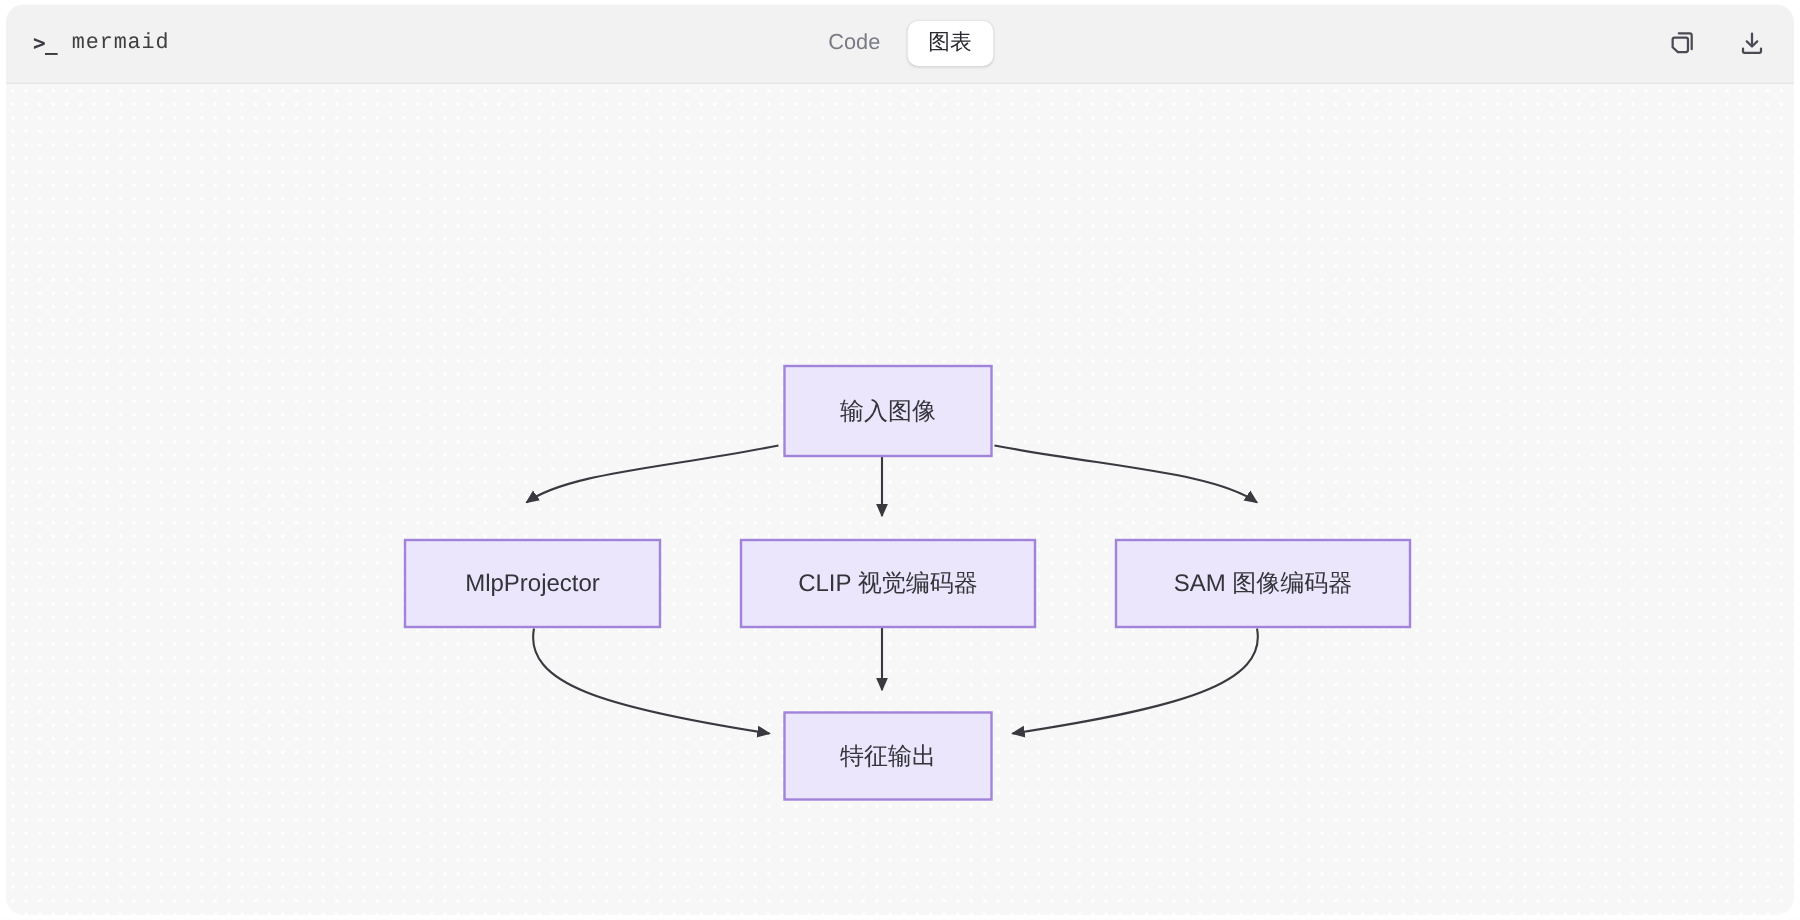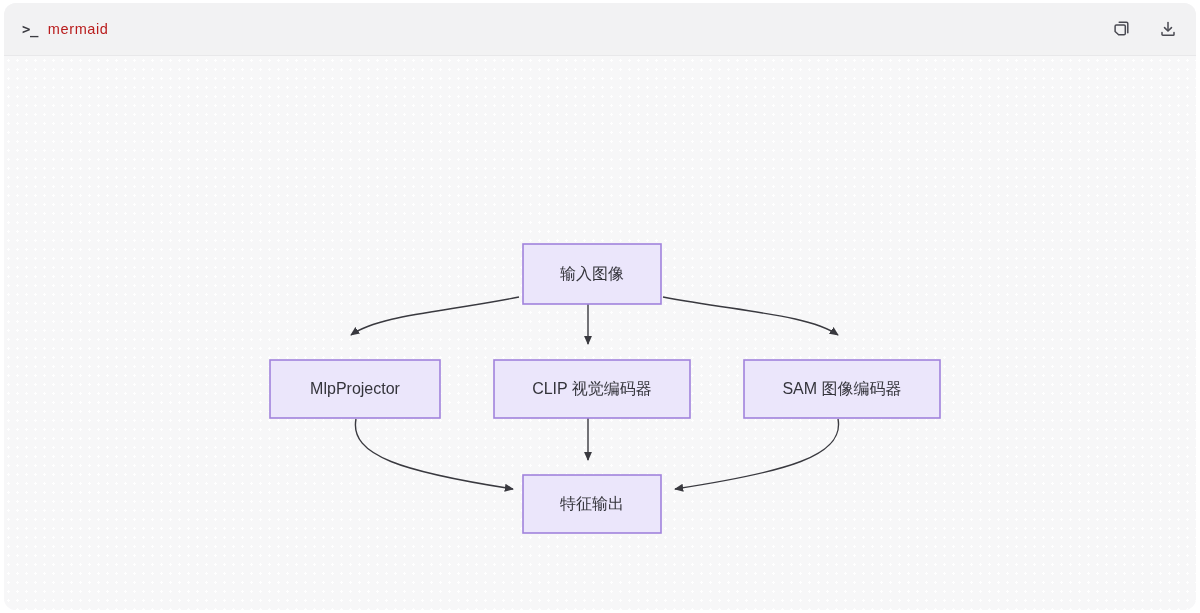--- a/index.html
+++ b/index.html
@@ -49,23 +49,23 @@
   }
   .prompt-glyph {
     font-family: "DejaVu Sans Mono", monospace;
     font-size: 14px;
     font-weight: 700;
     color: #3c3c42;
     letter-spacing: -0.5px;
     line-height: 1;
   }
   .brand-name {
-    font-family: Liberation Sans, sans-serif;
+    font-family: Liberation Mono, monospace;
     font-size: 14.5px;
-    color: #b91c1c;
+    color: #404040;
     letter-spacing: 0.6px;
   }
 
   .tabs {
     position: absolute;
     left: 50%;
     top: 50%;
     transform: translate(-50%, -50%);
     display: flex;
     align-items: center;
@@ -148,20 +148,24 @@
 
 <div class="app-window">
 
   <div class="titlebar">
 
     <div class="brand">
       <span class="prompt-glyph">&gt;_</span>
       <span class="brand-name">mermaid</span>
     </div>
 
+    <div class="tabs">
+      <div class="tab">Code</div>
+      <div class="tab active">图表</div>
+    </div>
 
     <div class="header-actions">
       <div class="icon-btn">
         <svg width="20" height="20" viewBox="0 0 20 20" fill="none" stroke="currentColor" stroke-width="1.5" stroke-linecap="round" stroke-linejoin="round">
           <path d="M7.2 3.2 h7.3 a1.3 1.3 0 0 1 1.3 1.3 v9.3"></path>
           <path d="M4.4 6 h7.6 a1.3 1.3 0 0 1 1.3 1.3 v7.1 a1.3 1.3 0 0 1 -1.3 1.3 h-5.4 l-3.5 -3.2 v-5.2 a1.3 1.3 0 0 1 1.3 -1.3 z"></path>
         </svg>
       </div>
       <div class="icon-btn">
         <svg width="20" height="20" viewBox="0 0 20 20" fill="none" stroke="currentColor" stroke-width="1.5" stroke-linecap="round" stroke-linejoin="round">

